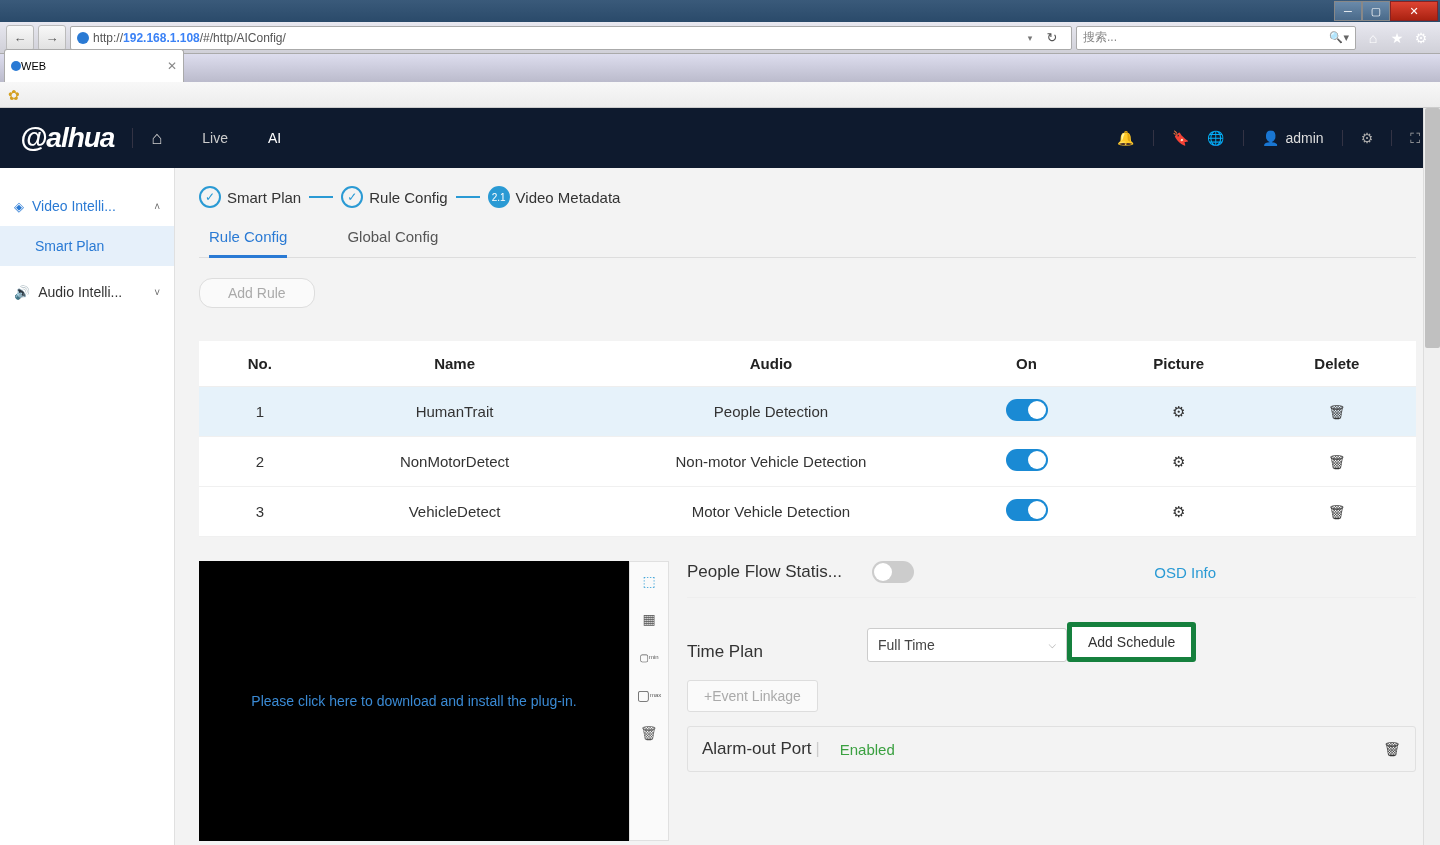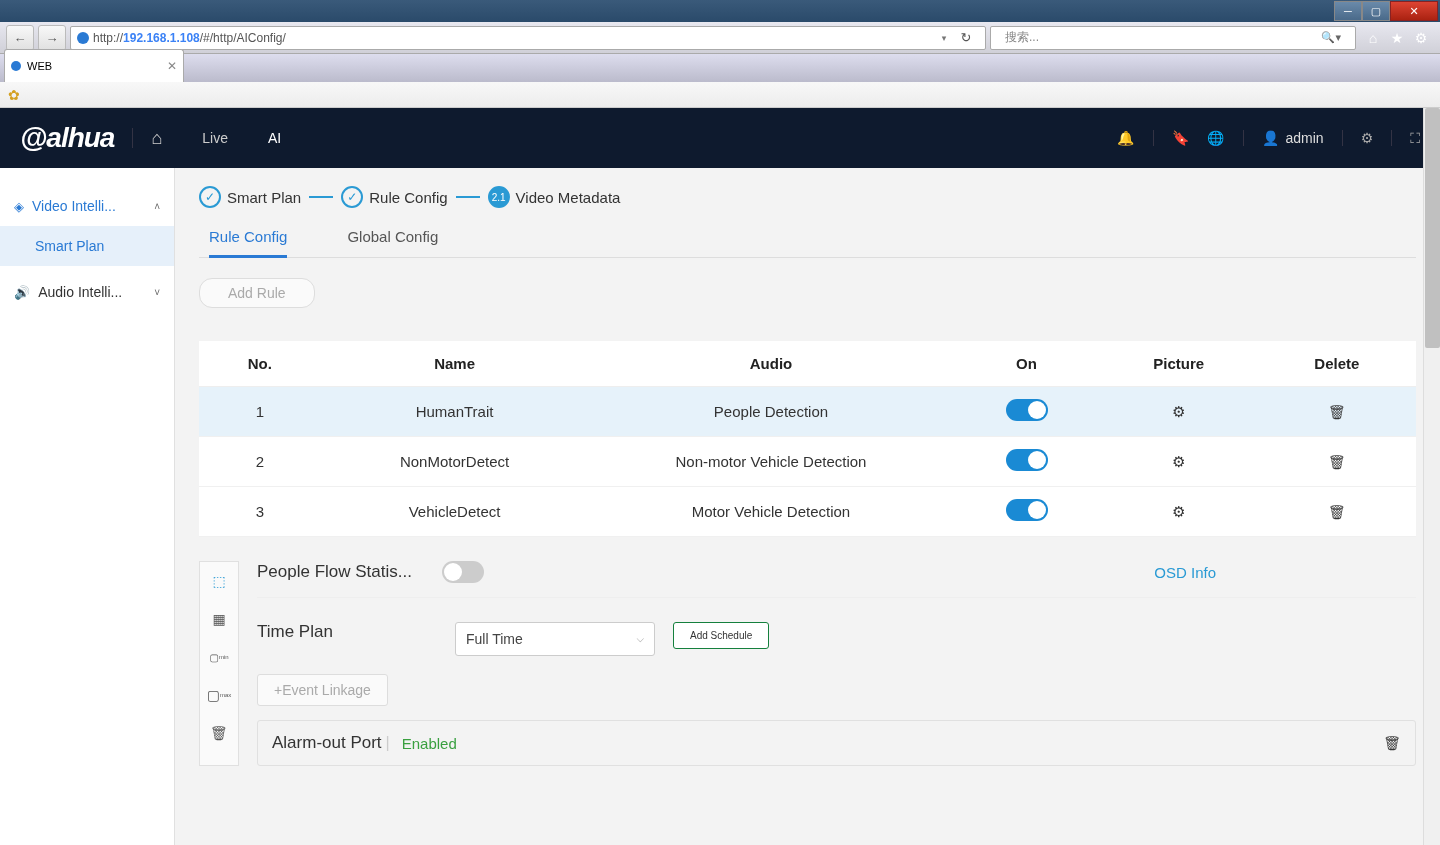--- a/index.html
+++ b/index.html
@@ -11,26 +11,26 @@
 .win-min { background: linear-gradient(#6a8aaa, #4a6a8a); border: 1px solid #888; }
 .win-max { background: linear-gradient(#6a8aaa, #4a6a8a); border: 1px solid #888; }
 .win-close { background: linear-gradient(#d43, #a21); border: 1px solid #822; width: 48px; }
 
 .browser-nav { height: 32px; background: linear-gradient(#e8e8f0, #d0d0d8); display: flex; align-items: center; padding: 0 6px; gap: 4px; border-bottom: 1px solid #aaa; }
 .nav-btn { width: 28px; height: 26px; border: 1px solid #bbb; border-radius: 3px; background: linear-gradient(#f8f8f8, #e0e0e0); display: flex; justify-content: center; align-items: center; cursor: pointer; font-size: 13px; color: #555; }
 .addr-bar { flex: 1; height: 24px; background: #fff; border: 1px solid #aaa; border-radius: 2px; display: flex; align-items: center; padding: 0 6px; font-size: 12px; color: #555; }
 .addr-icon { width: 12px; height: 12px; border-radius: 50%; background: #2a7ad4; margin-right: 4px; }
 .addr-reload { width: 26px; display:flex; justify-content:center; align-items:center; font-size:13px; color:#555; }
 .addr-dropdown { width: 18px; display:flex; justify-content:center; align-items:center; font-size:9px; color:#777; }
-.search-bar { width: 366px; height: 24px; background: #fff; border: 1px solid #aaa; border-radius: 2px; display: flex; align-items: center; padding: 0 14px; font-size: 12px; color: #888; }
+.search-bar { width: 280px; height: 24px; background: #fff; border: 1px solid #aaa; border-radius: 2px; display: flex; align-items: center; padding: 0 6px; font-size: 12px; color: #888; }
 .chrome-icons { display: flex; gap: 6px; padding: 0 4px; }
 .chrome-icon { width: 18px; height: 18px; display: flex; justify-content: center; align-items: center; color: #fff; font-size: 14px; cursor: pointer; }
 
 .tabs-bar { height: 28px; background: linear-gradient(#dde, #bbc); display: flex; align-items: flex-end; padding-left: 4px; }
-.tab { height: 24px; background: #fff; border: 1px solid #aaa; border-bottom: none; border-radius: 3px 3px 0 0; padding: 16px 6px; display: flex; align-items: center; font-size: 11px; gap: 6px; min-width: 180px; }
+.tab { height: 24px; background: #fff; border: 1px solid #aaa; border-bottom: none; border-radius: 3px 3px 0 0; padding: 16px 6px; display: flex; align-items: center; font-size: 11px; min-width: 180px; }
 .tab-icon { width: 10px; height: 10px; border-radius: 50%; background: #2a7ad4; }
 .tab-close { color: #888; font-size: 12px; cursor: pointer; margin-left: auto; }
 
 .fav-bar { height: 26px; background: linear-gradient(#f8f8f8, #ececec); display: flex; align-items: center; padding: 0 8px; border-bottom: 1px solid #ccc; }
 .fav-star { color: #d4a020; font-size: 14px; }
 
 
 .app { background: #f0abfc; position: relative; height: 737px; }
 .app-scroll { position: absolute; right: 0; top: 0; width: 17px; height: 100%; background: #f0f0f0; border-left: 1px solid #ddd; }
 .app-scroll-thumb { position: absolute; top: 0; left: 1px; width: 15px; height: 240px; background: #c0c0c0; border-radius: 2px; }
@@ -85,28 +85,28 @@
 .video-link { color: #3a8ad4; font-size: 14px; cursor: pointer; }
 .draw-tools { width: 40px; background: #fafafa; border: 1px solid #e0e0e0; display: flex; flex-direction: column; align-items: center; padding: 8px 0; gap: 16px; }
 .draw-tool { width: 22px; height: 22px; display: flex; justify-content: center; align-items: center; color: #555; cursor: pointer; font-size: 14px; }
 .draw-tool.active { color: #2a9ad4; }
 
 .settings-col { flex: 1; padding-left: 18px; }
 .row1 { display: flex; align-items: center; gap: 30px; padding-bottom: 14px; border-bottom: 1px solid #eee; margin-bottom: 24px; }
 .label { font-size: 17px; color: #333; }
 .osd-link { color: #2a9ad4; font-size: 15px; cursor: pointer; margin-left: auto; margin-right: 200px; }
 
-.row2 { display: flex; align-items: flex-start; gap: 18px; margin-bottom: 18px; }
+.row2 { display: flex; align-items: flex-end; margin-bottom: 18px; }
 .select-box { width: 200px; height: 34px; border: 1px solid #ccc; border-radius: 3px; background: #fff; display: flex; align-items: center; padding: 0 10px; font-size: 14px; color: #444; cursor: pointer; }
 .select-arrow { margin-left: auto; color: #aaa; font-size: 10px; }
-.btn-outline { padding: 7px 16px; border: 1px solid #15803d; border-radius: 3px; background: #fff; font-size: 10px; color: #333; cursor: pointer; }
+.btn-outline { padding: 7px 16px; border: 5px solid #15803d; border-radius: 3px; background: #fff; font-size: 14px; color: #333; cursor: pointer; }
 .btn-disabled { padding: 7px 16px; border: 1px solid #ddd; border-radius: 3px; background: #fafafa; font-size: 14px; color: #aaa; cursor: pointer; }
 
 .linkage-box { border: 1px solid #e0e0e0; border-radius: 3px; padding: 12px 14px; display: flex; align-items: center; margin-top: 14px; }
-.enabled-tag { color: #3aa040; margin-left: 8px; font-size: 15px; }
+.enabled-tag { color: #3aa040; margin-left: 16px; font-size: 15px; }
 .linkage-sep { color: #ccc; margin: 0 4px; }
 </style>
 </head>
 <body>
 
 <div class="browser-titlebar">
   <div class="win-btn win-min">─</div>
   <div class="win-btn win-max">▢</div>
   <div class="win-btn win-close">✕</div>
 </div>
@@ -251,20 +251,23 @@
               <td>VehicleDetect</td>
               <td>Motor Vehicle Detection</td>
               <td><span class="toggle"></span></td>
               <td><span class="gear">⚙</span></td>
               <td><span class="trash">🗑</span></td>
             </tr>
           </tbody>
       </table>
 
       <div class="detail-section">
+        <div class="video-box">
+          <span class="video-link">Please click here to download and install the plug-in.</span>
+        </div>
         <div class="draw-tools">
           <div class="draw-tool active">⬚</div>
           <div class="draw-tool">▦</div>
           <div class="draw-tool" style="font-size:10px">▢<br><span style="font-size:6px">min</span></div>
           <div class="draw-tool" style="font-size:14px">▢<br><span style="font-size:6px">max</span></div>
           <div class="draw-tool">🗑</div>
         </div>
 
         <div class="settings-col">
           <div class="row1">

